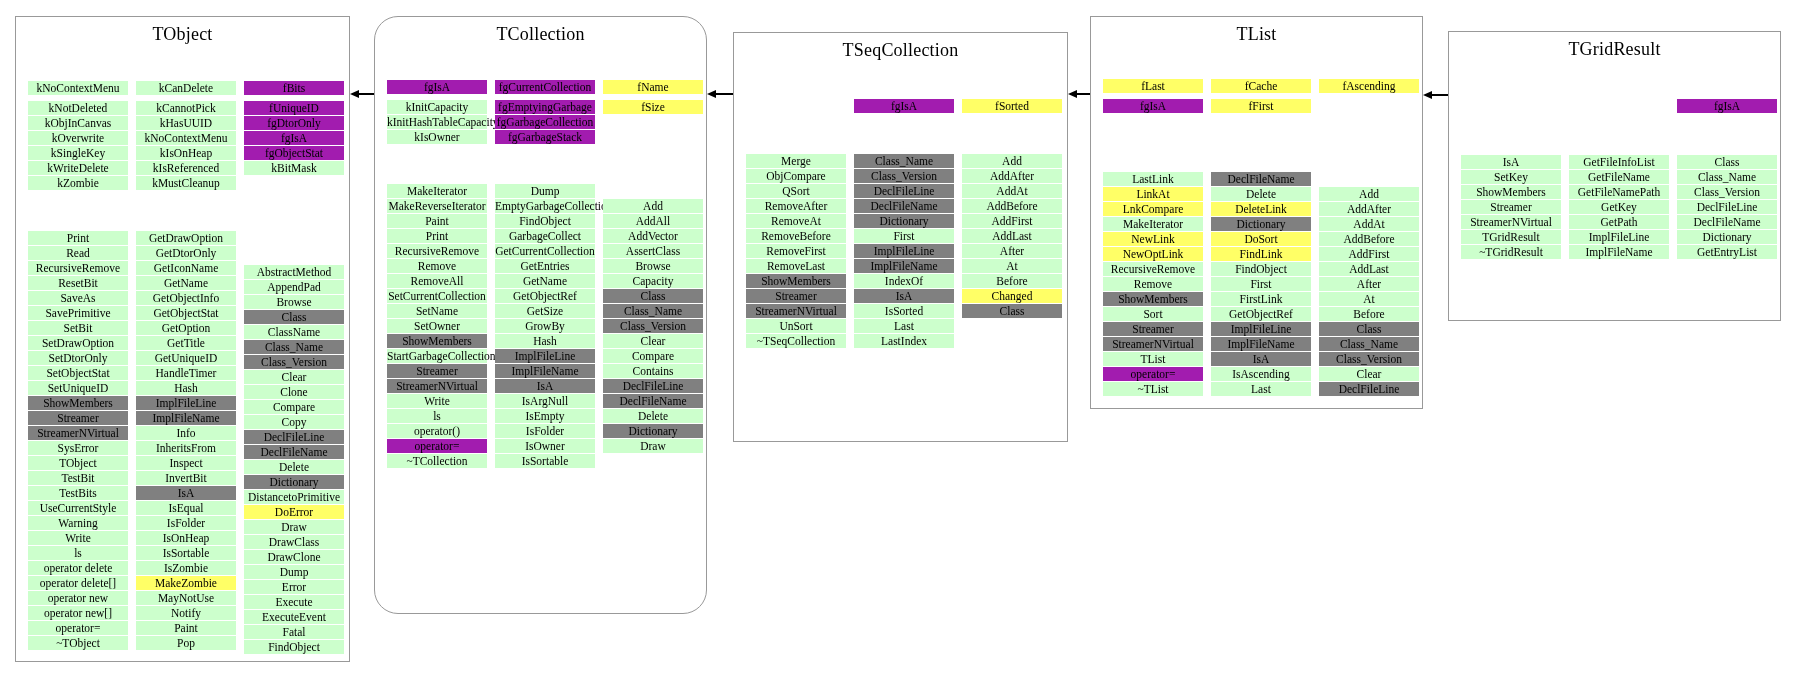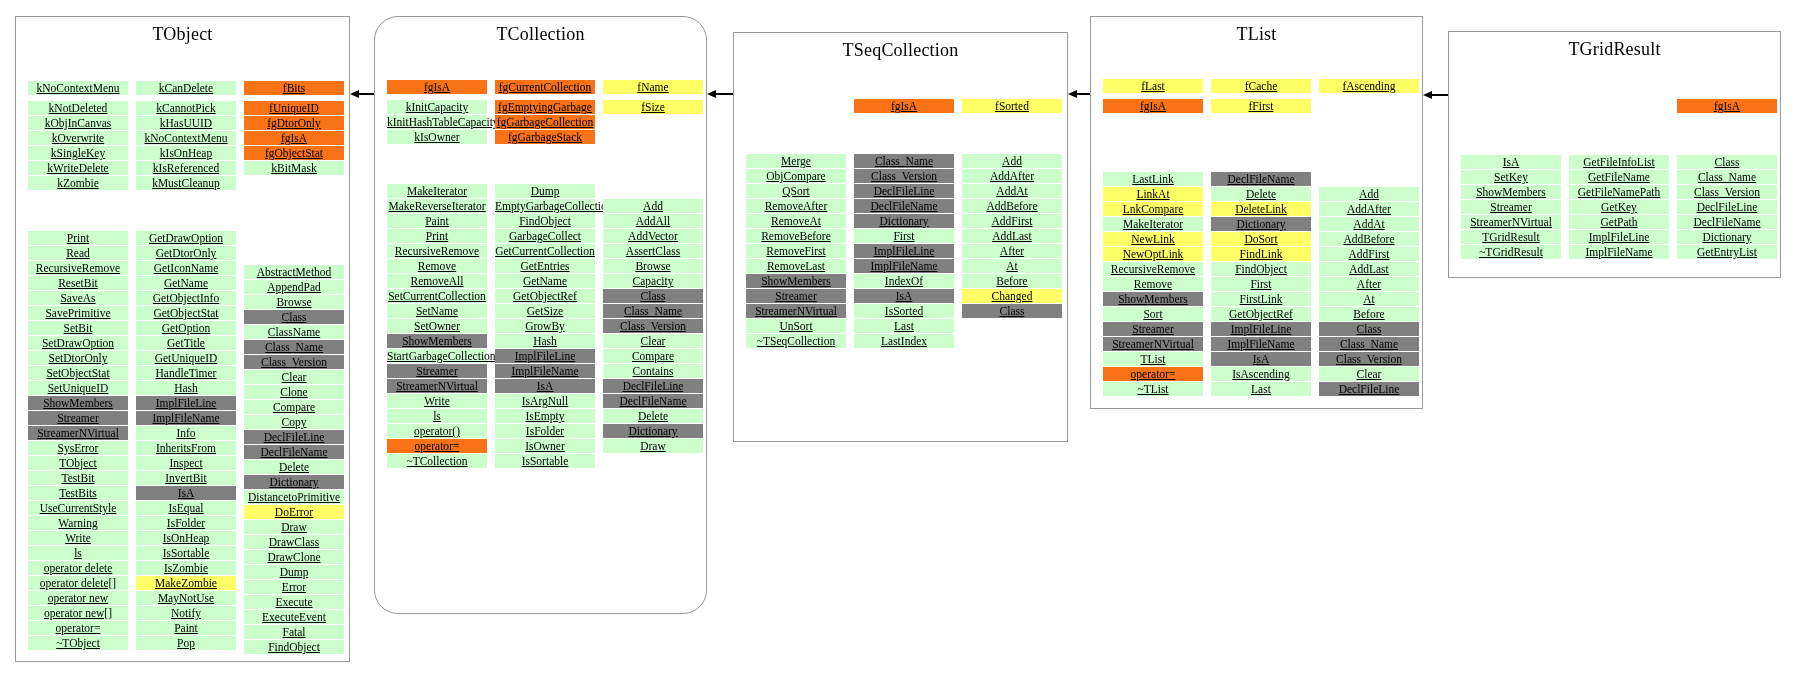--- a/index.html
+++ b/index.html
@@ -5,26 +5,26 @@
   html,body{margin:0;padding:0;background:#ffffff;}
   body{width:1795px;height:687px;position:relative;overflow:hidden;
        font-family:"Liberation Serif","DejaVu Serif",serif;color:#000;}
   #diagram{position:absolute;inset:0;padding-left:28px;}
   .cls-box{position:absolute;border:1px solid #999;background:#fff;box-sizing:border-box;}
   .cls-title{position:absolute;top:7px;left:0;right:0;text-align:center;font-size:18px;
              letter-spacing:.2px;cursor:default;}
   .section{position:absolute;left:0;width:100%;display:grid;
            grid-template-columns:100px 100px 100px;column-gap:8px;
            padding-left:12px;box-sizing:border-box;}
-  .mcol{min-width:0;text-decoration:underline;}
+  .mcol{min-width:0;}
   .cell{height:14px;margin-bottom:1px;line-height:14px;font-size:11.5px;
         text-align:center;white-space:nowrap;cursor:default;}
   .first-attr{margin-bottom:6px;}
   .c-g{background:#ccffcc;}
-  .c-p{background:#f97316;}
+  .c-p{background:#a21caf;}
   .c-y{background:#ffff66;}
   .c-d{background:#808080;}
   .arrow{position:absolute;display:flex;align-items:center;height:9px;}
   .arrow-head{width:0;height:0;border-top:4px solid transparent;
               border-bottom:4px solid transparent;border-right:9px solid #000;}
   .arrow-shaft{flex:1;height:2px;background:#000;}
 </style>
 </head>
 <body>
 
@@ -352,21 +352,21 @@
           <div class="cell c-g">At</div>
           <div class="cell c-g">Before</div>
           <div class="cell c-d">Class</div>
           <div class="cell c-d">Class_Name</div>
           <div class="cell c-d">Class_Version</div>
           <div class="cell c-g">Clear</div>
           <div class="cell c-d">DeclFileLine</div>
         </div>
       </div>
     </div>
-    <div class="cls-box" style="left: 1448px; top: 31px; width: 333px; height: 247px;">
+    <div class="cls-box" style="left: 1448px; top: 31px; width: 333px; height: 290px;">
       <div class="cls-title">TGridResult</div>
       <div class="section" style="top: 67px;">
         <div class="mcol"></div>
         <div class="mcol"></div>
         <div class="mcol">
           <div class="cell c-p">fgIsA</div>
         </div>
       </div>
       <div class="section" style="top: 123px;">
         <div class="mcol">

